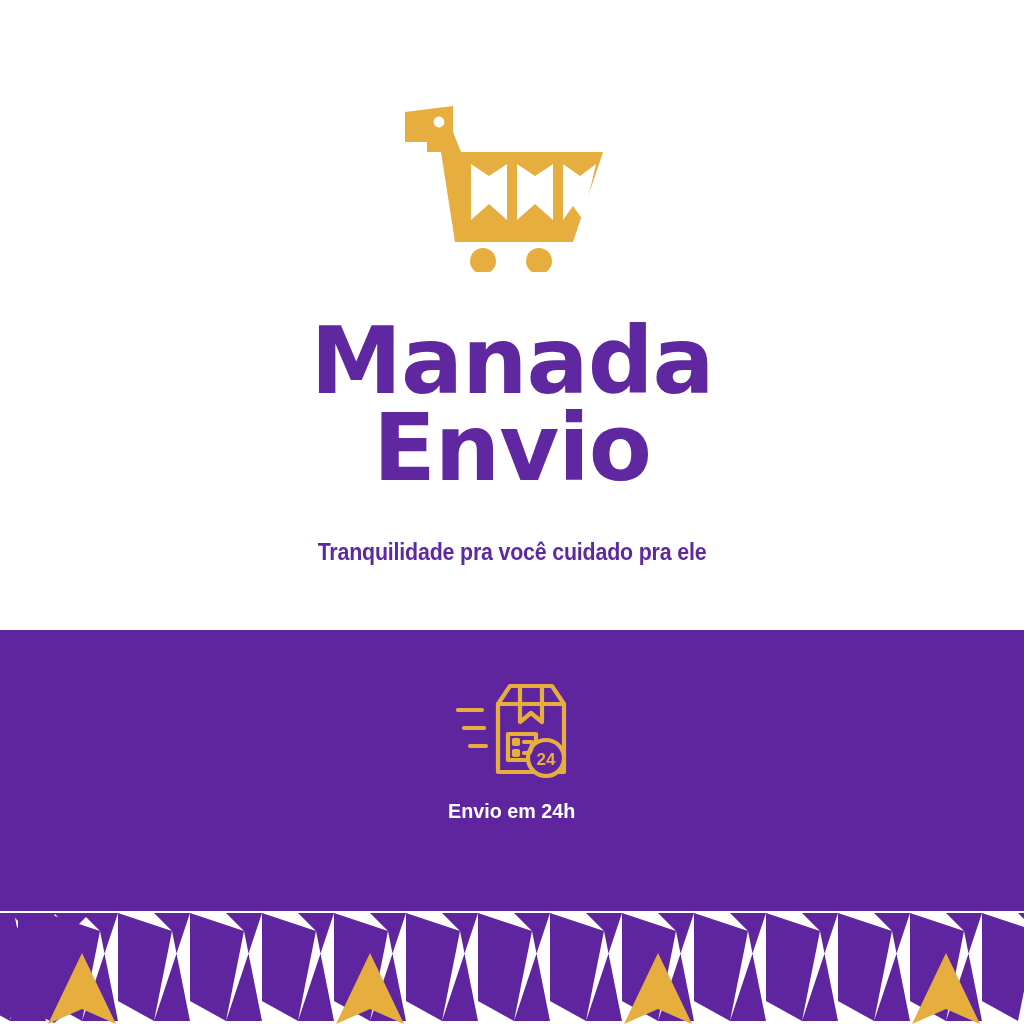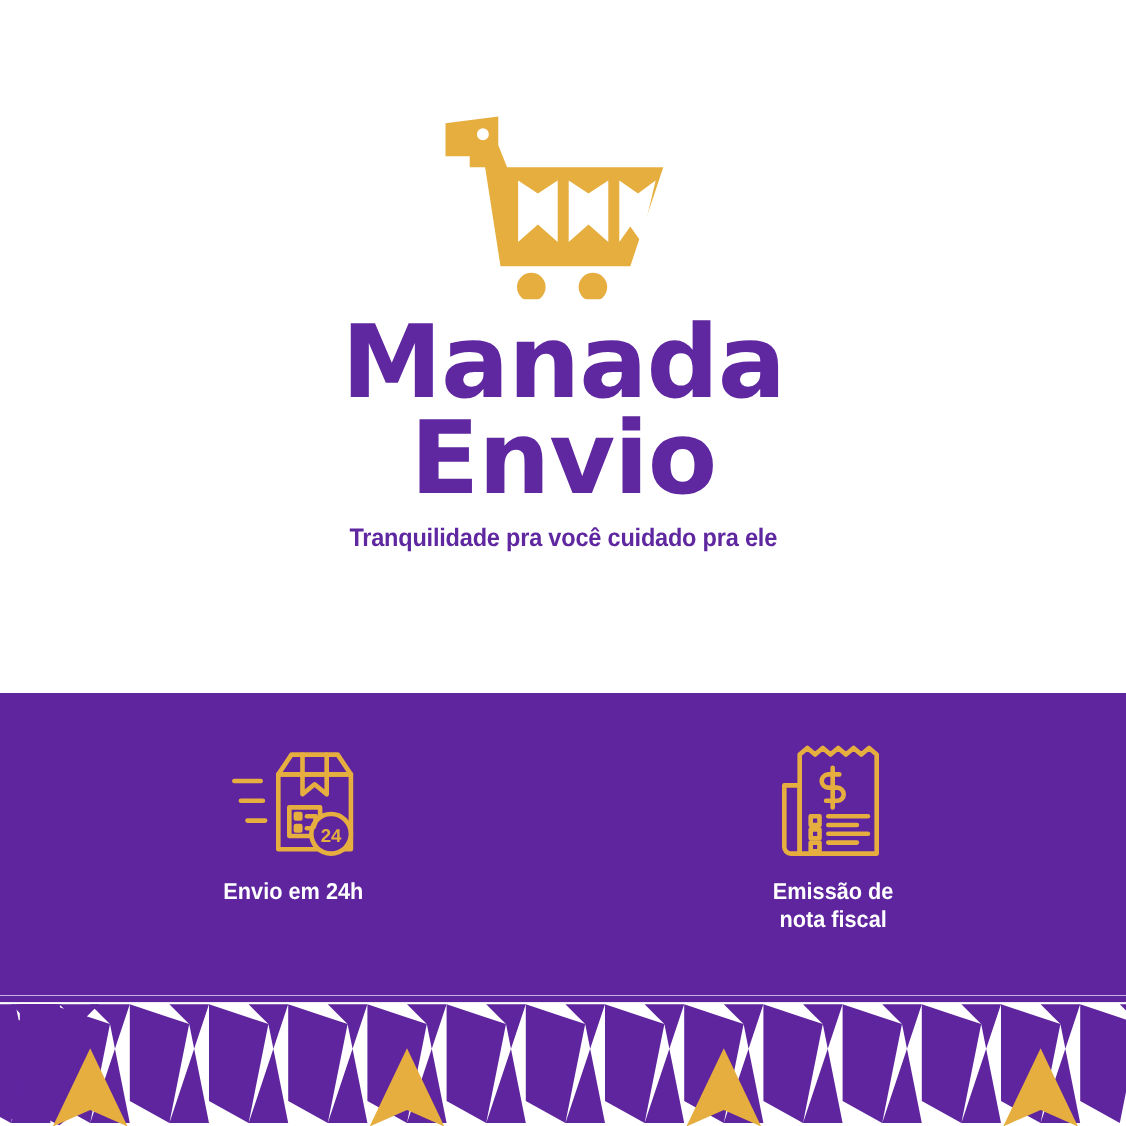--- a/index.html
+++ b/index.html
@@ -20,20 +20,21 @@
   .hero {
     position: absolute;
     left: 0;
     top: 0;
     width: 1024px;
     height: 630px;
     background: #ffffff;
     display: flex;
     flex-direction: column;
     align-items: center;
+    gap: 32px;
   }
   .logo-mark {
     margin-top: 104px;
     width: 230px;
     height: 168px;
   }
   .brand-block {
     margin-top: 16px;
     text-align: center;
     line-height: 0.92;
@@ -179,40 +180,20 @@
           <path d="M68 81 L76 81"></path>
           <circle cx="90" cy="86" r="18" fill="#5F259F"></circle>
           <path d="M74 80 A18 18 0 0 0 76 72"></path>
         </g>
         <text x="90" y="93" text-anchor="middle" font-family="Liberation Sans, sans-serif" font-size="17" font-weight="bold" fill="#E5AE3E">24</text>
       </svg>
       <div class="feature-label">Envio em 24h</div>
     </div>
 
 
-    <div class="feature">
-      <svg class="feature-icon" viewBox="0 0 112 112">
-        <g fill="none" stroke="#E5AE3E" stroke-width="4.2" stroke-linejoin="round" stroke-linecap="round">
-          <path d="M12 42 L26 42 L26 104 L18 104 A6 6 0 0 1 12 98 Z"></path>
-          <path d="M26 14 L33 8 L40 14 L47 8 L54 14 L61 8 L68 14 L75 8 L82 14 L89 8 L96 14
-                   L96 104 L26 104 Z"></path>
-          <path d="M62 32 L52 32 A6 6 0 0 0 52 44 L60 44 A6 6 0 0 1 60 56 L50 56"></path>
-          <path d="M56 26 L56 62"></path>
-          <path d="M36 70 L44 70 L44 78 L36 78 Z"></path>
-          <path d="M36 82 L44 82 L44 90 L36 90 Z"></path>
-          <path d="M36 94 L44 94 L44 102 L36 102 Z"></path>
-          <path d="M52 70 L88 70"></path>
-          <path d="M52 78 L78 78"></path>
-          <path d="M52 86 L88 86"></path>
-          <path d="M52 94 L78 94"></path>
-        </g>
-      </svg>
-      <div class="feature-label">Emissão de
-nota fiscal</div>
-    </div>
 
   </div>
 
   <div class="pattern-strip">
     <svg width="1024" height="119" viewBox="0 0 1024 119">
       <rect x="0" y="0" width="1024" height="6" fill="#5F259F"></rect>
       <g id="purple-pennants" fill="#5F259F">
         <path d="M-14 8 L52 8 L33 24 L14 8 L14 8 L33 100 L14 114 L-14 96 Z"></path>
         <path d="M18 8 L90 8 L72 26 L54 8 L54 8 L72 104 L54 118 L18 100 Z"></path>
       </g>

